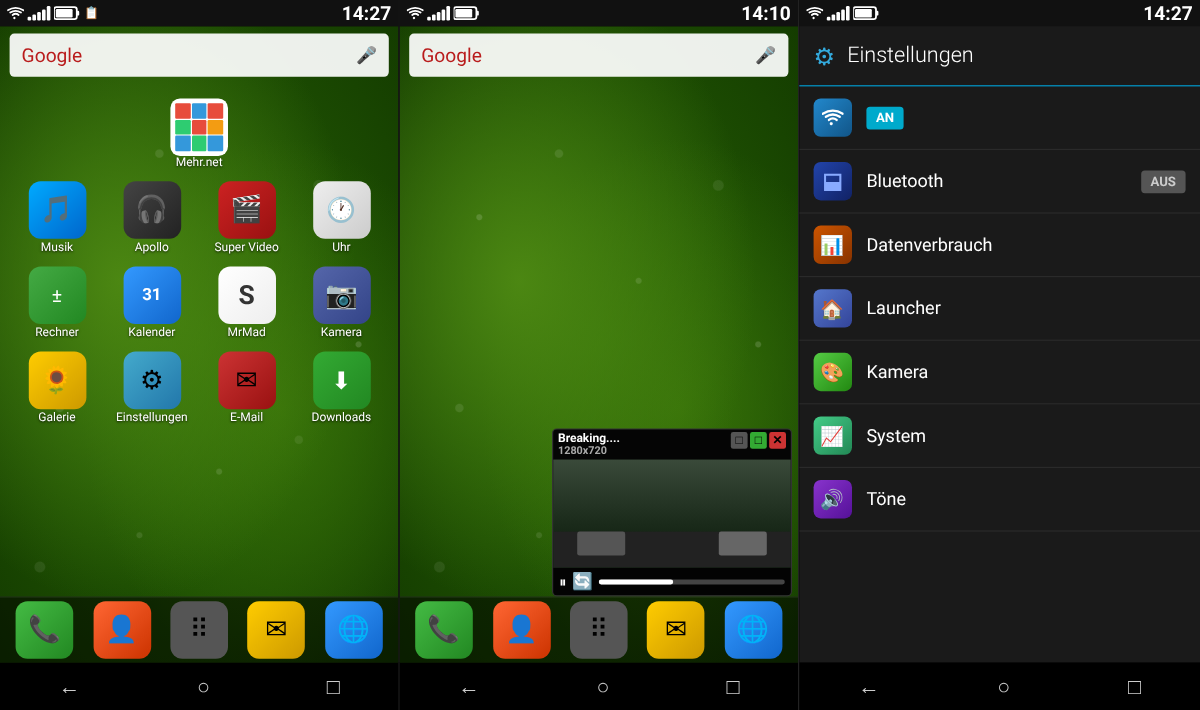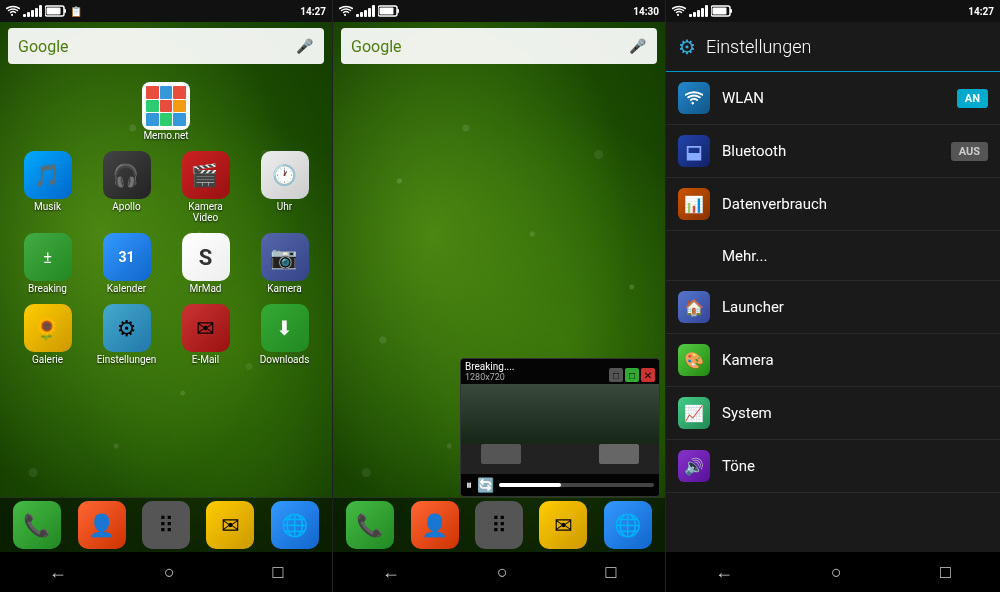--- a/index.html
+++ b/index.html
@@ -39,21 +39,21 @@
       display: flex;
       align-items: center;
       justify-content: space-between;
       padding: 0 6px;
       font-size: 11px;
       color: #fff;
       flex-shrink: 0;
     }
     .status-bar .time {
       font-weight: bold;
-      font-size: 10px;
+      font-size: 16px;
     }
     .status-bar .left-icons {
       display: flex;
       align-items: center;
       gap: 3px;
     }
 
     
     .wallpaper {
       flex: 1;
@@ -96,21 +96,21 @@
       right: 8px;
       height: 36px;
       background: rgba(255,255,255,0.92);
       border-radius: 4px;
       display: flex;
       align-items: center;
       padding: 0 10px;
     }
     .search-bar .google-text {
       font-size: 16px;
-      color: #4d7c0f;
+      color: #b91c1c;
       flex: 1;
     }
     .search-bar .mic-icon {
       color: #555;
       font-size: 14px;
     }
 
     
     .app-grid {
       position: absolute;
@@ -207,24 +207,25 @@
       bottom: 55px;
       right: 5px;
       width: 200px;
       background: #111;
       border: 1px solid #333;
       border-radius: 4px;
       overflow: hidden;
     }
     .video-title-bar {
       display: flex;
-      align-items: flex-end;
+      align-items: flex-start;
       justify-content: space-between;
       padding: 2px 4px;
       background: rgba(0,0,0,0.7);
+      font-weight: bold;
     }
     .video-title-text {
       font-size: 10px;
       color: #fff;
     }
     .video-title-res {
       font-size: 9px;
       color: #aaa;
     }
     .video-btns {
@@ -452,47 +453,47 @@
               <div class="mrmad-cell" style="background:#3498db"></div>
               <div class="mrmad-cell" style="background:#e74c3c"></div>
               <div class="mrmad-cell" style="background:#2ecc71"></div>
               <div class="mrmad-cell" style="background:#e74c3c"></div>
               <div class="mrmad-cell" style="background:#f39c12"></div>
               <div class="mrmad-cell" style="background:#3498db"></div>
               <div class="mrmad-cell" style="background:#2ecc71"></div>
               <div class="mrmad-cell" style="background:#3498db"></div>
             </div>
           </div>
-          <span class="app-label">Memo.net</span>
+          <span class="app-label">Mehr.net</span>
         </div>
       </div>
 
       <div class="app-row">
         <div class="app-item">
           <div class="app-icon icon-music">🎵</div>
           <span class="app-label">Musik</span>
         </div>
         <div class="app-item">
           <div class="app-icon icon-apollo">🎧</div>
           <span class="app-label">Apollo</span>
         </div>
         <div class="app-item">
           <div class="app-icon icon-video">🎬</div>
-          <span class="app-label">Kamera Video</span>
+          <span class="app-label">Super Video</span>
         </div>
         <div class="app-item">
           <div class="app-icon icon-clock" style="font-size:20px;">🕐</div>
           <span class="app-label">Uhr</span>
         </div>
       </div>
 
       <div class="app-row">
         <div class="app-item">
           <div class="app-icon icon-calc" style="font-size:16px; color:#fff;">±</div>
-          <span class="app-label">Breaking</span>
+          <span class="app-label">Rechner</span>
         </div>
         <div class="app-item">
           <div class="app-icon icon-calendar" style="font-size:14px;color:#fff;font-weight:bold;">31</div>
           <span class="app-label">Kalender</span>
         </div>
         <div class="app-item">
           <div class="app-icon icon-memo" style="font-size:22px;font-weight:bold;color:#333;">S</div>
           <span class="app-label">MrMad</span>
         </div>
         <div class="app-item">
@@ -553,21 +554,21 @@
         <div class="signal-bar" style="height:7px"></div>
         <div class="signal-bar" style="height:9px"></div>
         <div class="signal-bar" style="height:12px"></div>
       </div>
       <svg width="22" height="12" viewBox="0 0 22 12">
         <rect x="0" y="1" width="19" height="10" rx="2" stroke="white" stroke-width="1.5" fill="none"></rect>
         <rect x="19" y="4" width="2" height="4" rx="1" fill="white"></rect>
         <rect x="1.5" y="2.5" width="14" height="7" rx="1" fill="white"></rect>
       </svg>
     </div>
-    <span class="time">14:30</span>
+    <span class="time">14:10</span>
   </div>
 
   <div class="wallpaper">
     <div class="wallpaper-bg"></div>
 
     <div class="search-bar">
       <span class="google-text">Google</span>
       <span class="mic-icon">🎤</span>
     </div>
 
@@ -652,39 +653,34 @@
 
       <div class="settings-item">
         <div class="settings-item-icon icon-wlan">
           <svg width="18" height="16" viewBox="0 0 14 12">
             <path d="M7 10 L7 10 A1 1 0 1 1 7 9.9Z" fill="white"></path>
             <path d="M4.5 7.5 Q7 5.5 9.5 7.5" stroke="white" stroke-width="1.5" fill="none" stroke-linecap="round"></path>
             <path d="M2.5 5.5 Q7 2.5 11.5 5.5" stroke="white" stroke-width="1.5" fill="none" stroke-linecap="round"></path>
             <path d="M0.5 3.5 Q7 -0.5 13.5 3.5" stroke="white" stroke-width="1.5" fill="none" stroke-linecap="round"></path>
           </svg>
         </div>
-        <span class="settings-item-label">WLAN</span>
         <span class="toggle-on">AN</span>
       </div>
 
       <div class="settings-item">
         <div class="settings-item-icon icon-bluetooth" style="color:#88aaff;font-size:18px;font-weight:bold;">⬓</div>
         <span class="settings-item-label">Bluetooth</span>
         <span class="toggle-off">AUS</span>
       </div>
 
       <div class="settings-item">
         <div class="settings-item-icon icon-data" style="color:#fff;font-size:16px;">📊</div>
         <span class="settings-item-label">Datenverbrauch</span>
       </div>
 
-      <div class="settings-item">
-        <div style="width:32px;margin-right:12px;"></div>
-        <span class="settings-item-label">Mehr...</span>
-      </div>
 
 
       <div class="settings-item">
         <div class="settings-item-icon icon-launcher" style="color:#fff;font-size:16px;">🏠</div>
         <span class="settings-item-label">Launcher</span>
       </div>
 
       <div class="settings-item">
         <div class="settings-item-icon icon-designs" style="color:#fff;font-size:16px;">🎨</div>
         <span class="settings-item-label">Kamera</span>

